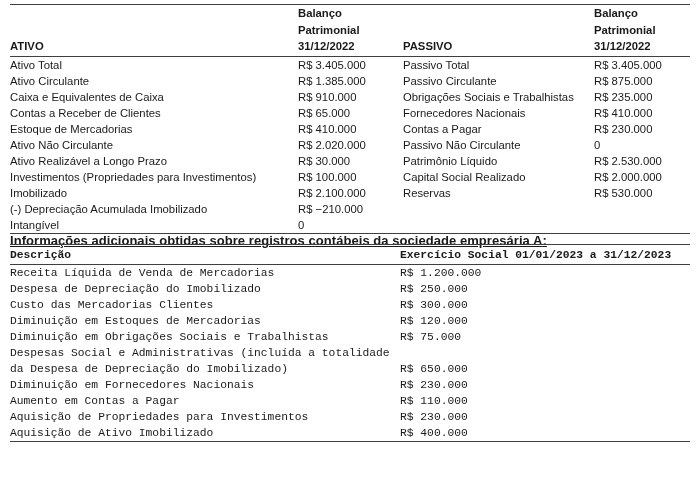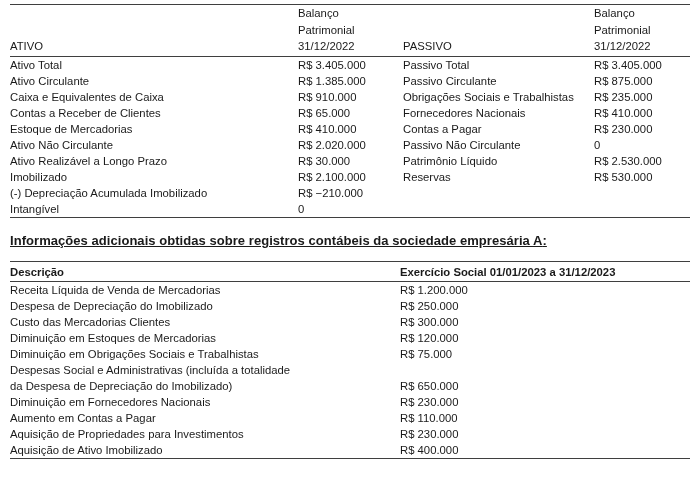--- a/index.html
+++ b/index.html
@@ -49,21 +49,21 @@
     left: 10px;
     top: 4px;
     width: 680px;
   }
   #balance-table col.c-ativo-label { width: 288px; }
   #balance-table col.c-ativo-val   { width: 105px; }
   #balance-table col.c-pass-label  { width: 191px; }
   #balance-table col.c-pass-val    { width: 96px; }
 
   #balance-table thead th {
-    font-weight: normal;
+    font-weight: bold;
     font-size: 11.3px;
     vertical-align: bottom;
     padding-bottom: 1px;
     line-height: 1.48;
   }
   #balance-table thead th .hdr-multiline {
     display: block;
     white-space: pre-line;
   }
   #balance-table tbody td {
@@ -85,22 +85,23 @@
   }
   #note-line .underline-mark {
     text-decoration: underline;
     font-weight: bold;
   }
 
   
   #details-table {
     position: absolute;
     left: 10px;
-    top: 261px;
+    top: 244px;
     width: 680px;
+    font-family: Liberation Mono, monospace;
   }
   #details-table col.c-desc { width: 390px; }
   #details-table col.c-val  { width: 290px; }
 
   #details-table thead th {
     font-weight: bold;
     font-size: 11.3px;
     padding-bottom: 1px;
     height: 18px;
     vertical-align: bottom;
@@ -180,20 +181,26 @@
           <td>Passivo Não Circulante</td>
           <td>0</td>
         </tr>
         <tr>
           <td>Ativo Realizável a Longo Prazo</td>
           <td>R$ 30.000</td>
           <td>Patrimônio Líquido</td>
           <td>R$ 2.530.000</td>
         </tr>
         <tr>
+          <td>Investimentos (Propriedades para Investimentos)</td>
+          <td>R$ 100.000</td>
+          <td>Capital Social Realizado</td>
+          <td>R$ 2.000.000</td>
+        </tr>
+        <tr>
           <td>Imobilizado</td>
           <td>R$ 2.100.000</td>
           <td>Reservas</td>
           <td>R$ 530.000</td>
         </tr>
         <tr>
           <td>(-) Depreciação Acumulada Imobilizado</td>
           <td>R$ −210.000</td>
           <td></td>
           <td></td>

